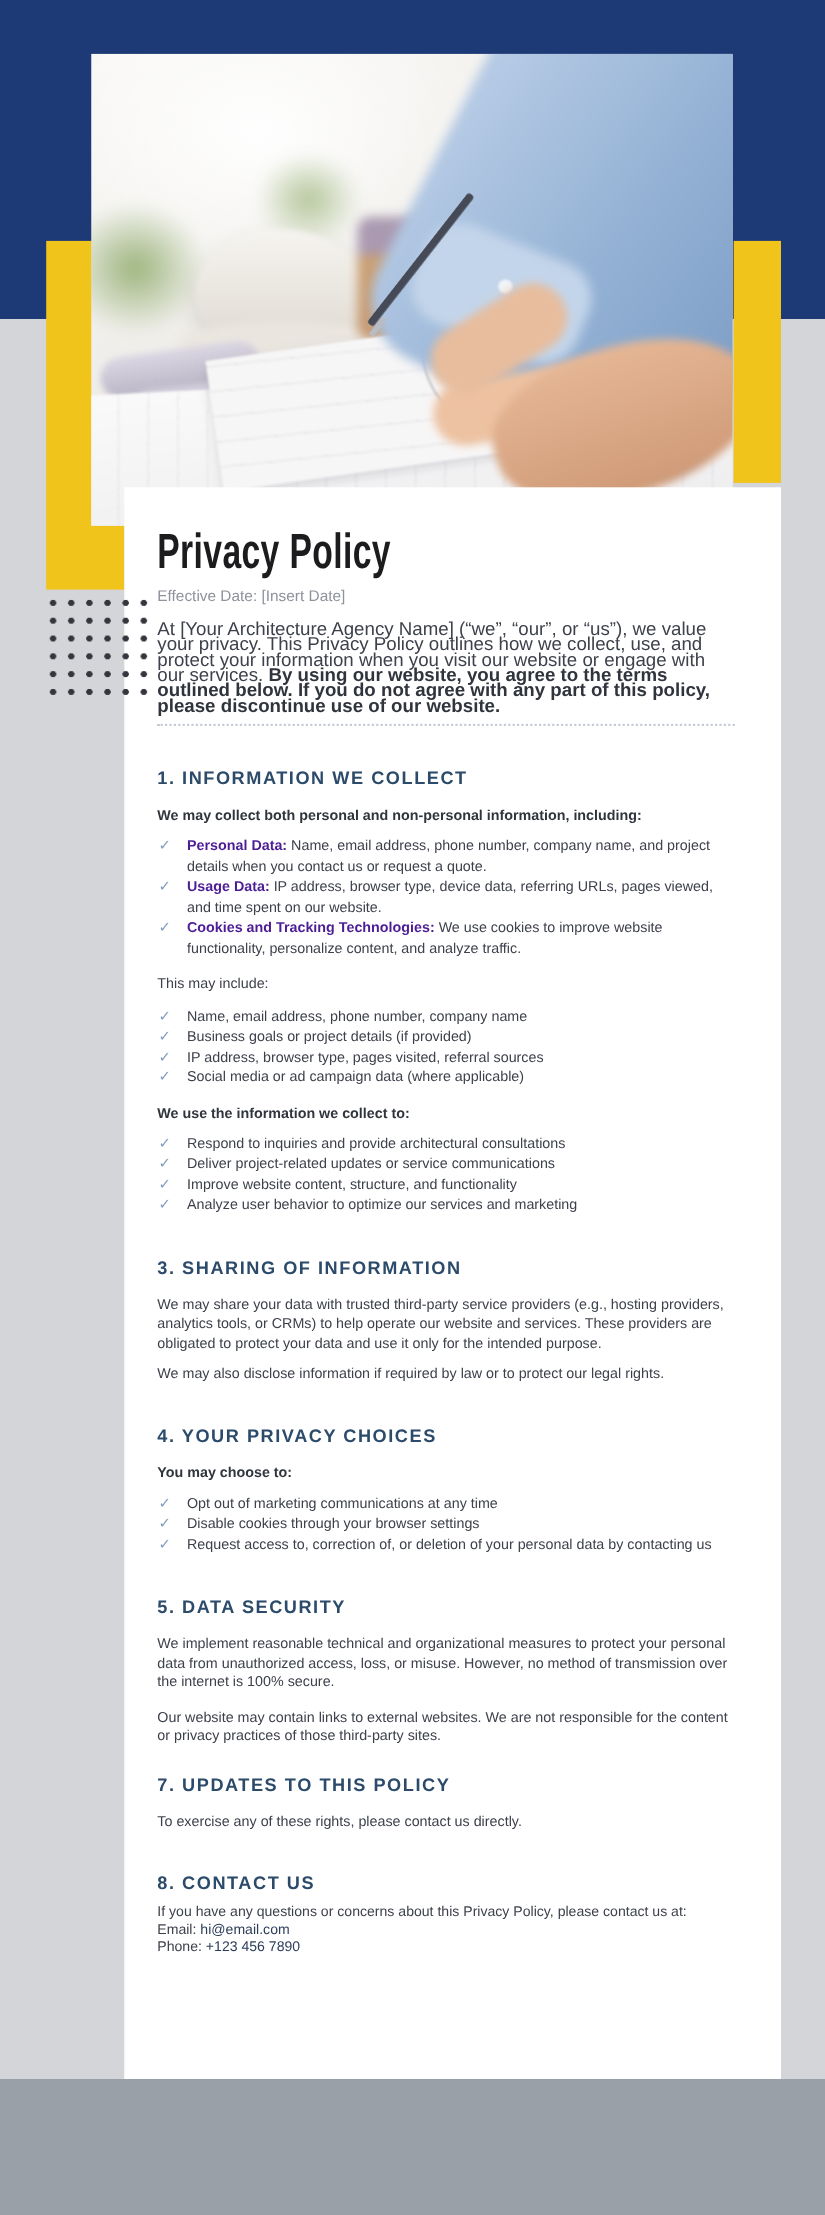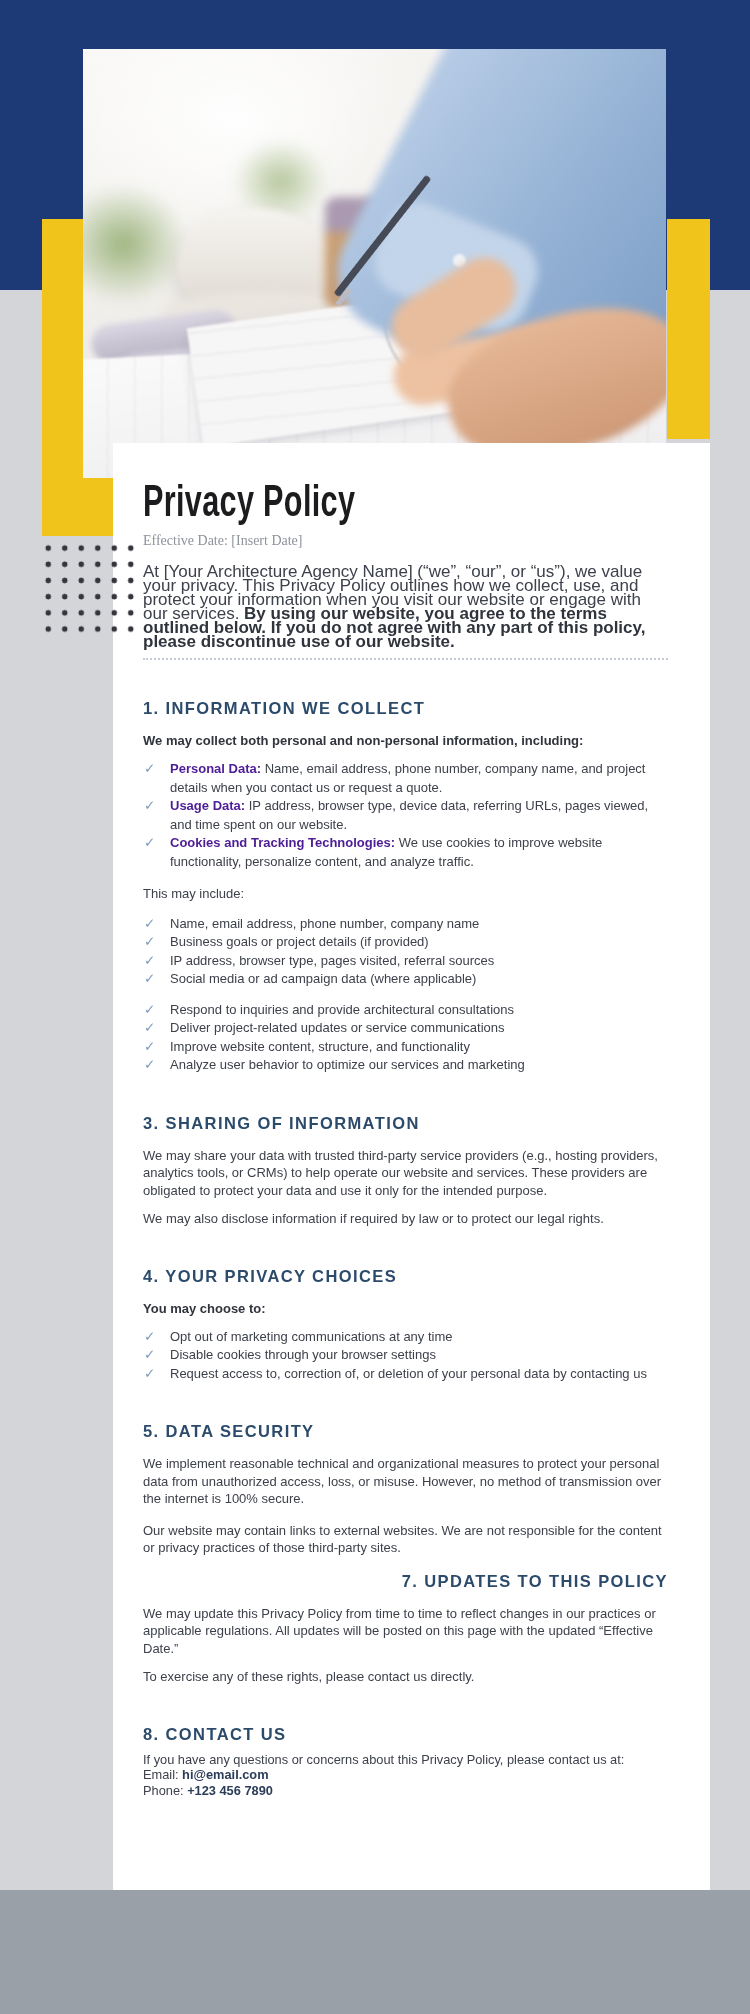--- a/index.html
+++ b/index.html
@@ -46,38 +46,38 @@
   .ph-fingers{right:145px;top:228px;width:135px;height:62px;border-radius:31px;transform:rotate(-32deg);background:#e7bd9e;filter:blur(4px);}
   .ph-pen{left:296px;top:112px;width:7px;height:150px;border-radius:3px;background:#454a56;transform:rotate(38deg);filter:blur(.5px);}
   .ph-pentip{left:258px;top:238px;width:5px;height:20px;background:#b9bcc4;transform:rotate(38deg);filter:blur(.5px);}
 
   
   .card{position:absolute;left:113px;top:443px;width:597px;height:1530px;background:#ffffff;z-index:4;}
   .card-content{padding:36px 42px 0 30px;color:var(--body,#3d414b);}
 
   h1{margin:0;font-size:45px;line-height:44px;font-weight:700;color:#1c1c1e;white-space:nowrap;}
   .squeeze{display:inline-block;transform:scaleX(.68);transform-origin:0 50%;letter-spacing:.5px;}
-  .eff{margin:10px 0 4px;font-size:14px;color:var(--muted,#8d929b);font-family:Liberation Serif, serif;}
+  .eff{margin:10px 0 4px;font-size:14px;color:var(--muted,#8d929b);}
   .intro{margin:16px 0 0;font-size:17px;line-height:14px;}
   .intro strong{color:#30343c;}
   .divider{margin-top:9px;height:0;border-top:2px dotted #c5cbd4;}
 
   section h2{margin:38px 0 0;font-size:16.5px;line-height:20px;font-weight:700;letter-spacing:1.4px;color:var(--heading,#2c4b6b);}
-  section.tight h2{margin-top:14px;text-align:right;}
+  section.tight h2{margin-top:26px;}
   .lead{margin:15px 0 0;font-size:13px;font-weight:700;color:#30343c;}
   .body-p{margin:14px 0 0;font-size:13px;line-height:17.5px;}
   .body-p + .body-p{margin-top:11px;}
   ul.checklist{list-style:none;margin:12px 0 0;padding:0;}
   ul.checklist li{position:relative;padding-left:27px;font-size:13px;line-height:18.5px;}
   ul.checklist li strong{color:#4c1d95;}
   .check{position:absolute;left:1px;top:0;color:var(--check,#829cbd);font-weight:700;font-size:13.5px;}
   .note{margin:15px 0 0;font-size:13px;line-height:17.5px;}
   .note strong{color:#30343c;}
   .contact{margin-top:8px;font-size:12.8px;line-height:15.9px;}
-  .contact .val{font-weight:700;color:#2c3d59;}
+  .contact .val{font-weight:400;color:#2c3d59;}
 </style>
 </head>
 <body>
 
 <div class="screen">
 
   <div class="navy-block"></div>
   <div class="yellow-left"></div>
   <div class="yellow-right"></div>
 
@@ -126,20 +126,21 @@
         <p class="body-p">This may include:</p>
         <ul class="checklist">
           <li><span class="check">✓</span><span>Name, email address, phone number, company name</span></li>
           <li><span class="check">✓</span><span>Business goals or project details (if provided)</span></li>
           <li><span class="check">✓</span><span>IP address, browser type, pages visited, referral sources</span></li>
           <li><span class="check">✓</span><span>Social media or ad campaign data (where applicable)</span></li>
         </ul>
       </section>
 
       <section>
+        <p class="lead">We use the information we collect to:</p>
         <ul class="checklist">
           <li><span class="check">✓</span><span>Respond to inquiries and provide architectural consultations</span></li>
           <li><span class="check">✓</span><span>Deliver project-related updates or service communications</span></li>
           <li><span class="check">✓</span><span>Improve website content, structure, and functionality</span></li>
           <li><span class="check">✓</span><span>Analyze user behavior to optimize our services and marketing</span></li>
         </ul>
       </section>
 
       <section>
         <h2>3. SHARING OF INFORMATION</h2>
@@ -161,21 +162,20 @@
         <h2>5. DATA SECURITY</h2>
         <p class="body-p">We implement reasonable technical and organizational measures to protect your personal data from unauthorized access, loss, or misuse. However, no method of transmission over the internet is 100% secure.</p>
       </section>
 
       <section>
         <p class="body-p">Our website may contain links to external websites. We are not responsible for the content or privacy practices of those third-party sites.</p>
       </section>
 
       <section class="tight">
         <h2>7. UPDATES TO THIS POLICY</h2>
-        <p class="body-p">We may update this Privacy Policy from time to time to reflect changes in our practices or applicable regulations. All updates will be posted on this page with the updated “Effective Date.”</p>
         <p class="body-p">To exercise any of these rights, please contact us directly.</p>
       </section>
 
       <section>
         <h2>8. CONTACT US</h2>
         <div class="contact">
           <div>If you have any questions or concerns about this Privacy Policy, please contact us at:</div>
           <div><span>Email: </span><span class="val">hi@email.com</span></div>
           <div><span>Phone: </span><span class="val">+123 456 7890</span></div>
 

